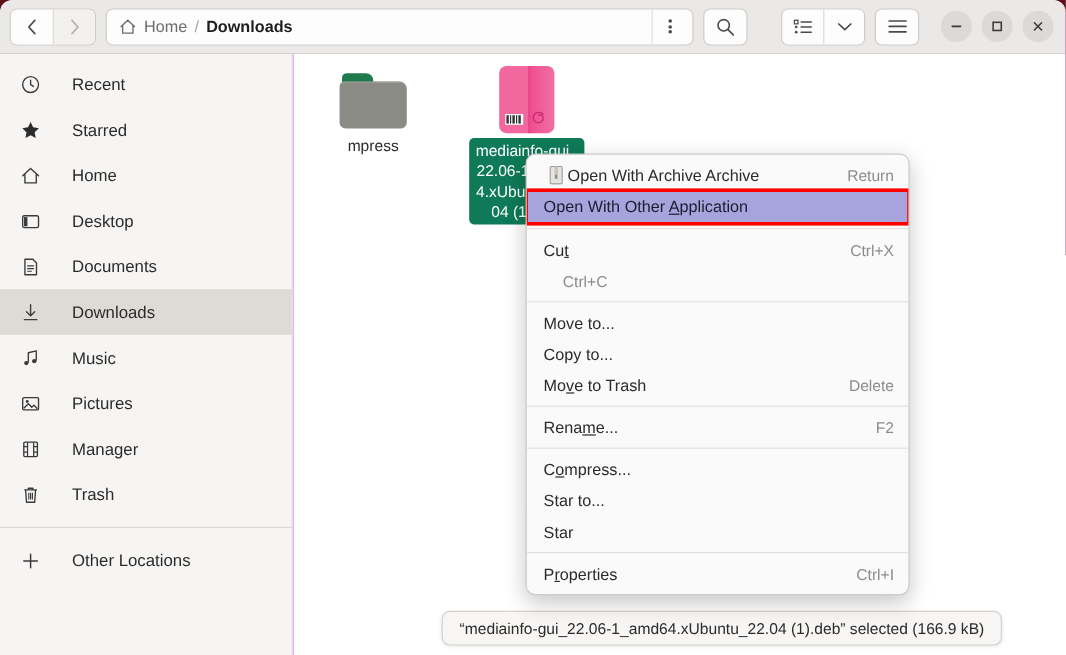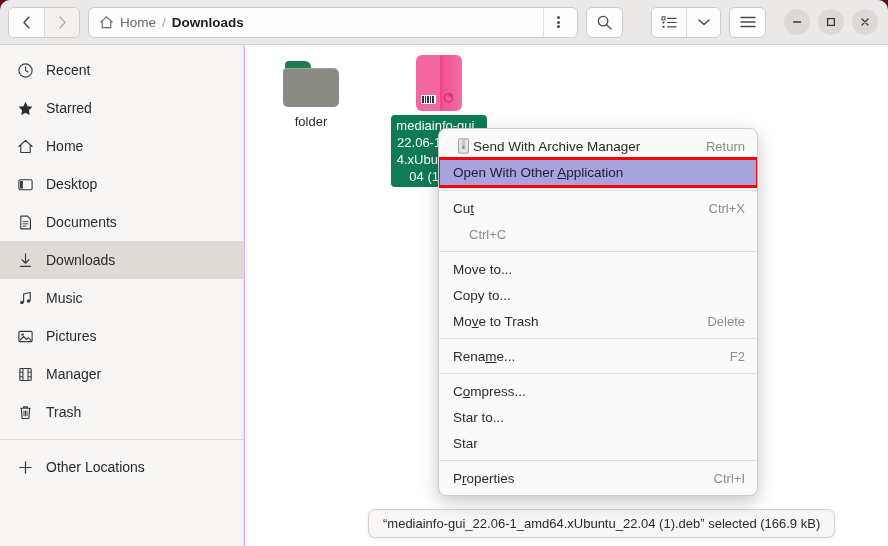--- a/index.html
+++ b/index.html
@@ -102,21 +102,21 @@
   }
 
   
   #sidebar {
     position: absolute; top: 45px; left: 0; bottom: 0; width: 244px;
     background: #f6f5f4;
     border-right: 1px solid #dcd9d6;
     padding-top: 6px;
   }
   .side-item {
-    display: flex; align-items: center; gap: 12px;
+    display: flex; align-items: center; gap: 26px;
     height: 38px;
     padding: 0 16px;
     cursor: pointer;
     font-size: 14px;
     color: #2b2b2b;
   }
   .side-item.selected { background: #dedad6; }
   .side-icon { width: 18px; height: 18px; display: flex; align-items: center; justify-content: center; flex: 0 0 18px; }
   .side-sep { height: 1px; background: #dcd9d6; margin: 8px 0; }
 
@@ -410,21 +410,21 @@
     </div>
   </div>
 
   <div id="filearea">
 
     <div class="file-item" style="left:18px; top:16px;">
       <div class="folder-ic">
         <div class="folder-tab"></div>
         <div class="folder-body"></div>
       </div>
-      <div class="file-label">folder</div>
+      <div class="file-label">mpress</div>
     </div>
 
     <div class="file-item selected" style="left:146px; top:10px;">
       <div class="deb-ic">
         <div class="deb-body"></div>
         <div class="deb-stripe"></div>
         <div class="deb-barcode">
           <i></i>
             <i></i>
             <i></i>
@@ -442,21 +442,21 @@
   <div id="ctxmenu">
 
     <div class="mi">
       <span class="mi-ic">
         <svg width="13" height="16" viewBox="0 0 13 16">
           <rect x="1.5" y="0.8" width="10" height="14.4" rx="1" fill="#e6e4e1" stroke="#9b9894" stroke-width="0.9"></rect>
           <rect x="5" y="0.8" width="3" height="7" fill="#c9c6c2"></rect>
           <rect x="5.4" y="7.6" width="2.2" height="3.4" fill="#8f8c88"></rect>
         </svg>
       </span>
-      <span class="mi-label">Send With Archive Manager</span>
+      <span class="mi-label">Open With Archive Archive</span>
       <span class="mi-accel">Return</span>
     </div>
 
     <div class="mi highlight">
       <span class="mi-label">Open With Other <u>A</u>pplication</span>
       <span class="mi-accel"></span>
     </div>
 
     <div class="mi-sep"></div>
 

